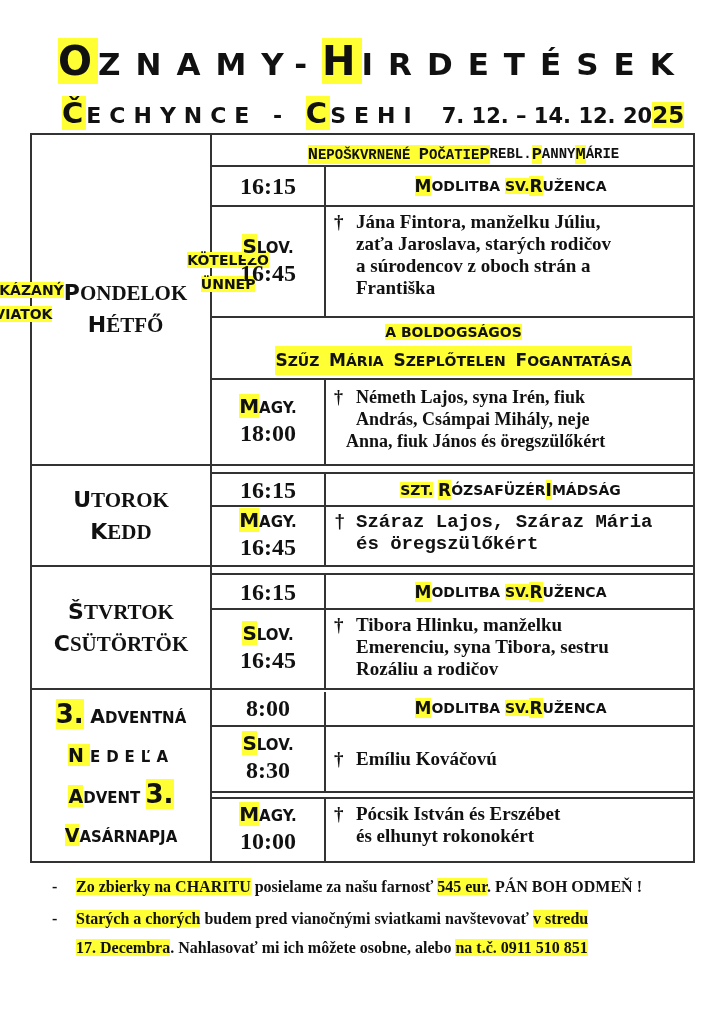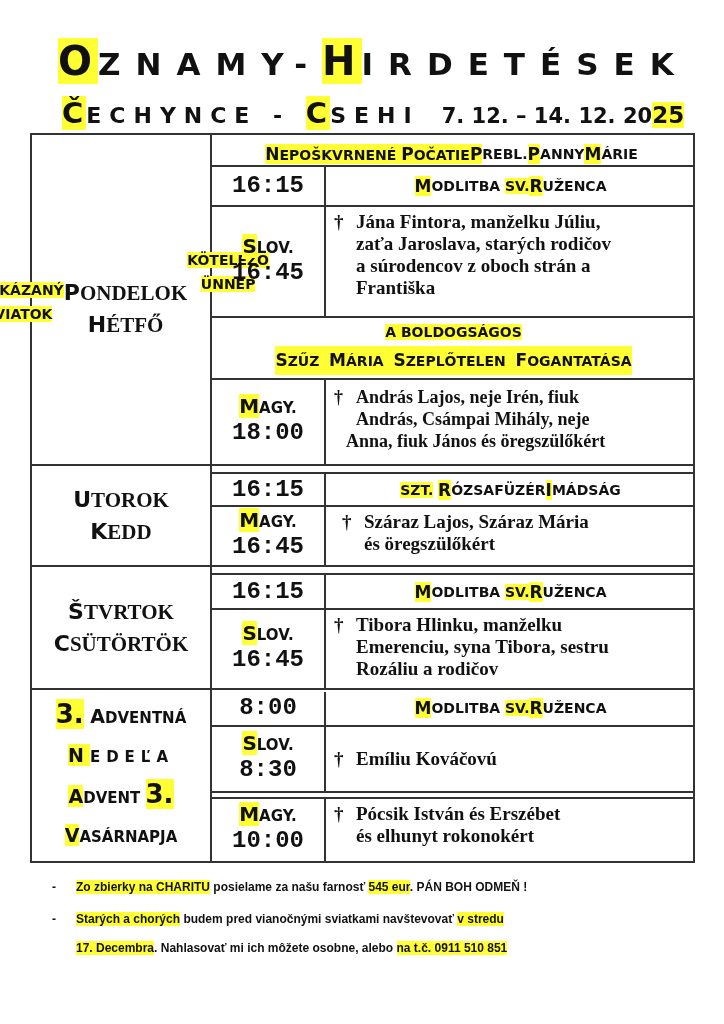--- a/index.html
+++ b/index.html
@@ -14,33 +14,33 @@
   .title2 .date { letter-spacing: 0; font-size: 21px; margin-left: 22px; }
   .title2 .date .hlnum { background:#ffff33; font-size: 23px; }
 
   
   .tbl { position: absolute; left: 30px; top: 133px; width: 665px; height: 730px; border: 2px solid #333; box-sizing: border-box; }
   .line { position: absolute; background: #333; }
   .cell { position: absolute; display: flex; align-items: center; justify-content: center; text-align: center; box-sizing: border-box; }
   .left-lbl { font-family: "Liberation Serif", serif; font-weight: bold; font-size: 21px; line-height: 32px; }
   .left-lbl .cap { font-family: "DejaVu Sans", sans-serif; font-size: 22px; }
   .small-caps-sans { font-family: "DejaVu Sans", sans-serif; font-weight: bold; font-size: 14px; line-height: 24px; }
-  .time { font-family: Liberation Mono, monospace; font-weight: bold; font-size: 24px; line-height: 30px; }
+  .time { font-family: Liberation Serif, serif; font-weight: bold; font-size: 24px; line-height: 30px; }
   .lang { font-family: "DejaVu Sans", sans-serif; font-weight: bold; font-size: 15px; line-height: 20px; }
   .lang .cap { font-size: 20px; }
   .event { font-family: "DejaVu Sans", sans-serif; font-weight: bold; font-size: 14px; }
   .event .cap { font-size: 17px; }
   .intent { font-family: "Liberation Serif", serif; font-weight: bold; font-size: 19px; line-height: 22px; text-align: left; justify-content: flex-start; align-items: flex-start; padding: 4px 0 0 8px; }
   .intent .cross { display: inline-block; width: 22px; }
   .intent .ind { padding-left: 22px; display: block; }
   .feast { font-family: "DejaVu Sans", sans-serif; font-weight: bold; font-size: 14px; }
   .feast .cap { font-size: 17px; }
 
   
-  .foot { position: absolute; left: 52px; font-family: Liberation Sans, sans-serif; font-weight: bold; font-size: 12px; white-space: nowrap; line-height: 20px; }
+  .foot { position: absolute; left: 52px; font-family: Liberation Serif, serif; font-weight: bold; font-size: 16px; white-space: nowrap; line-height: 20px; }
   .foot .dash { display: inline-block; width: 24px; }
 </style>
 </head>
 <body>
 
 <div class="title1">
   <span class="hl big">O</span><span>ZNAMY-</span><span class="hl big">H</span><span>IRDETÉSEK</span>
 </div>
 <div class="title2">
   <span class="hl big">Č</span><span>ECHYNCE - </span><span class="hl big">C</span><span>SEHI</span><span class="date"><span>7. 12. – 14. 12. 20</span><span class="hlnum">25</span></span>
@@ -73,21 +73,21 @@
   <div class="line" style="left:178px; top:590px; width:485px; height:2px;"></div>
   <div class="line" style="left:178px; top:656px; width:485px; height:2px;"></div>
   <div class="line" style="left:178px; top:662px; width:485px; height:2px;"></div>
 
   <div class="cell" style="left:0; top:0; width:178px; height:329px; flex-direction:row;">
     <div class="small-caps-sans" style="margin-top:4px;"><span class="hl">PRIKÁZANÝ</span><br><span class="hl">SVIATOK</span></div>
     <div class="left-lbl" style="margin-top:18px;"><span class="cap">P</span><span>ONDELOK</span><br><span class="cap">H</span><span>ÉTFŐ</span></div>
     <div class="small-caps-sans" style="margin-top:24px; margin-bottom:80px;"><span class="hl">KÖTELEZŐ</span><br><span class="hl">ÜNNEP</span></div>
   </div>
 
-  <div class="cell feast" style="left:178px; top:0; width:483px; height:38px;">
+  <div class="cell feast" style="left:190px; top:0; width:483px; height:38px;font-family:Liberation Mono, monospace;">
     <span class="hl"><span class="cap">N</span><span>EPOŠKVRNENÉ </span><span class="cap">P</span><span>OČATIE </span></span>
       <span class="cap hl">P</span>
       <span>REBL. </span>
       <span class="cap hl">P</span>
       <span>ANNY </span>
       <span class="cap hl">M</span>
       <span>ÁRIE</span>
   </div>
 
   <div class="cell time" style="left:180px; top:32px; width:112px; height:38px;">16:15</div>
@@ -109,38 +109,38 @@
   <div class="cell feast" style="left:180px; top:183px; width:483px; height:56px; flex-direction:column; line-height:28px;">
     <div><span class="hl"><span>A B</span><span>OLDOGSÁGOS</span></span></div>
     <div class="hl"><span class="cap">S</span><span>ZŰZ </span>&nbsp;<span class="cap">M</span><span>ÁRIA </span>&nbsp;<span class="cap">S</span><span>ZEPLŐTELEN </span>&nbsp;<span class="cap">F</span><span>OGANTATÁSA</span></div>
   </div>
 
   <div class="cell" style="left:180px; top:245px; width:112px; height:84px; flex-direction:column;">
     <div class="lang"><span class="cap hl">M</span><span>AGY.</span></div>
     <div class="time">18:00</div>
   </div>
   <div class="cell intent" style="left:294px; top:245px; width:369px; height:84px; display:block; font-size:18px; padding-top:6px;">
-    <span class="cross">†</span><span>András Lajos, neje Irén, fiuk</span>
+    <span class="cross">†</span><span>Németh Lajos, syna Irén, fiuk</span>
     <span class="ind">András, Csámpai Mihály, neje</span>
     <span class="ind" style="padding-left:12px;">Anna, fiuk János és öregszülőkért</span>
   </div>
 
   <div class="cell left-lbl" style="left:0; top:331px; width:178px; height:99px; flex-direction:column;">
     <div><span class="cap">U</span><span>TOROK</span></div>
     <div><span class="cap">K</span><span>EDD</span></div>
   </div>
   <div class="cell time" style="left:180px; top:339px; width:112px; height:31px;">16:15</div>
   <div class="cell event" style="left:294px; top:339px; width:369px; height:31px;">
     <span class="hl">SZT.</span><span> </span>&nbsp;<span class="cap hl">R</span><span>ÓZSAFÜZÉR  </span><span class="cap hl">I</span><span>MÁDSÁG</span>
   </div>
   <div class="cell" style="left:180px; top:372px; width:112px; height:58px; flex-direction:column;">
     <div class="lang"><span class="cap hl">M</span><span>AGY.</span></div>
     <div class="time">16:45</div>
   </div>
-  <div class="cell intent" style="left:302px; top:372px; width:358px; height:58px; display:block;">
+  <div class="cell intent" style="left:294px; top:372px; width:358px; height:58px; display:block;font-family:Liberation Mono, monospace;">
     <span class="cross">†</span><span>Száraz Lajos, Száraz Mária</span>
     <span class="ind">és öregszülőkért</span>
   </div>
 
   <div class="cell left-lbl" style="left:0; top:432px; width:178px; height:121px; flex-direction:column;">
     <div><span class="cap">Š</span><span>TVRTOK</span></div>
     <div><span class="cap">C</span><span>SÜTÖRTÖK</span></div>
   </div>
   <div class="cell time" style="left:180px; top:440px; width:112px; height:33px;">16:15</div>
   <div class="cell event" style="left:294px; top:440px; width:369px; height:33px;">

